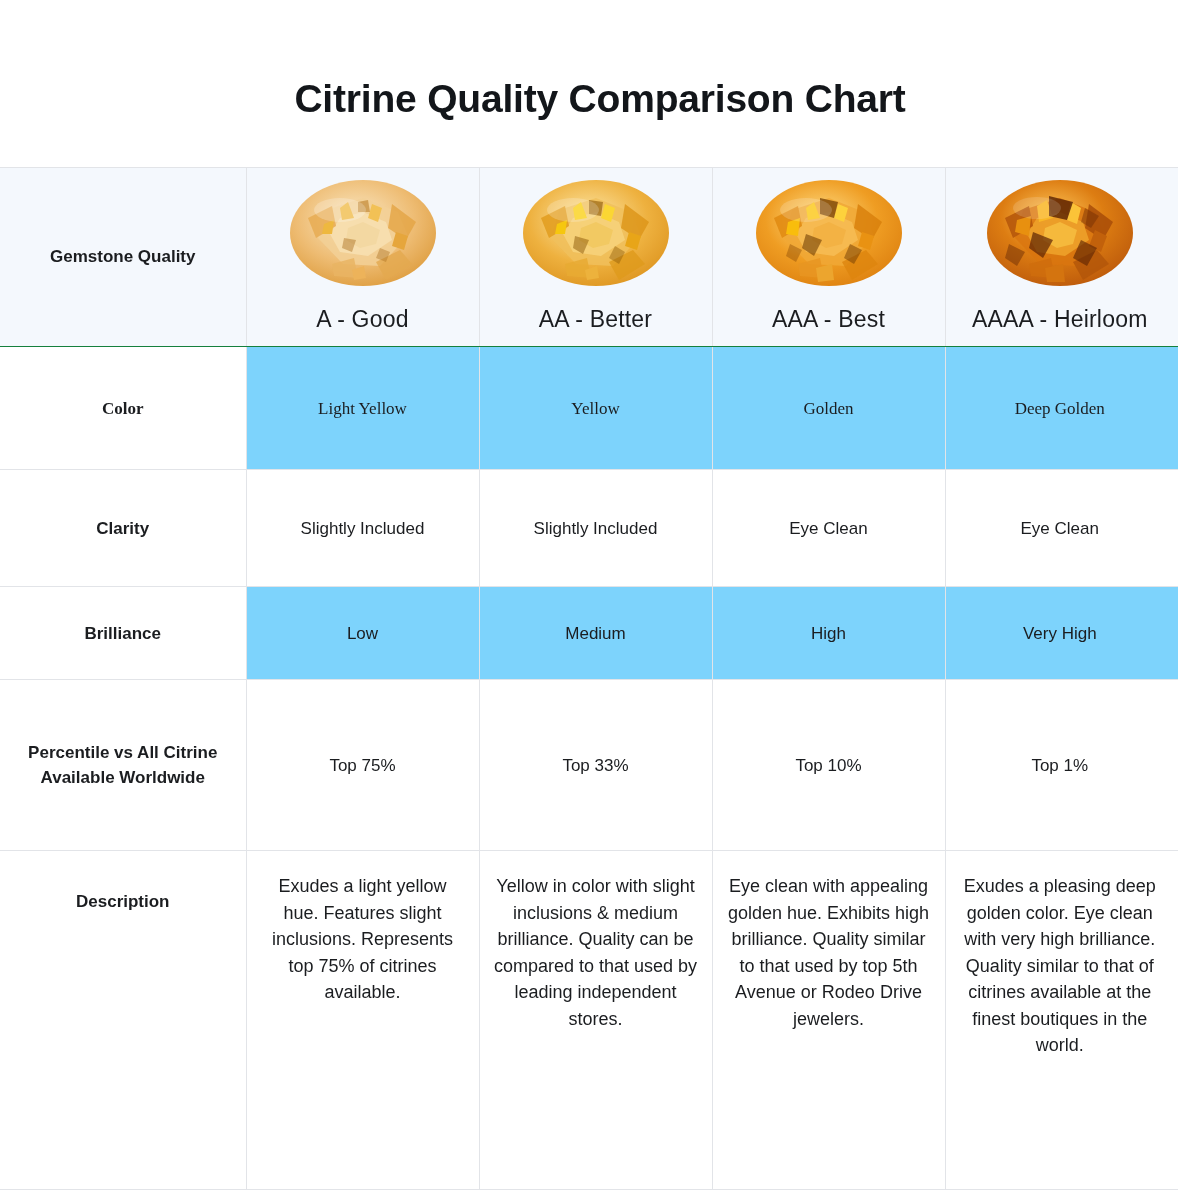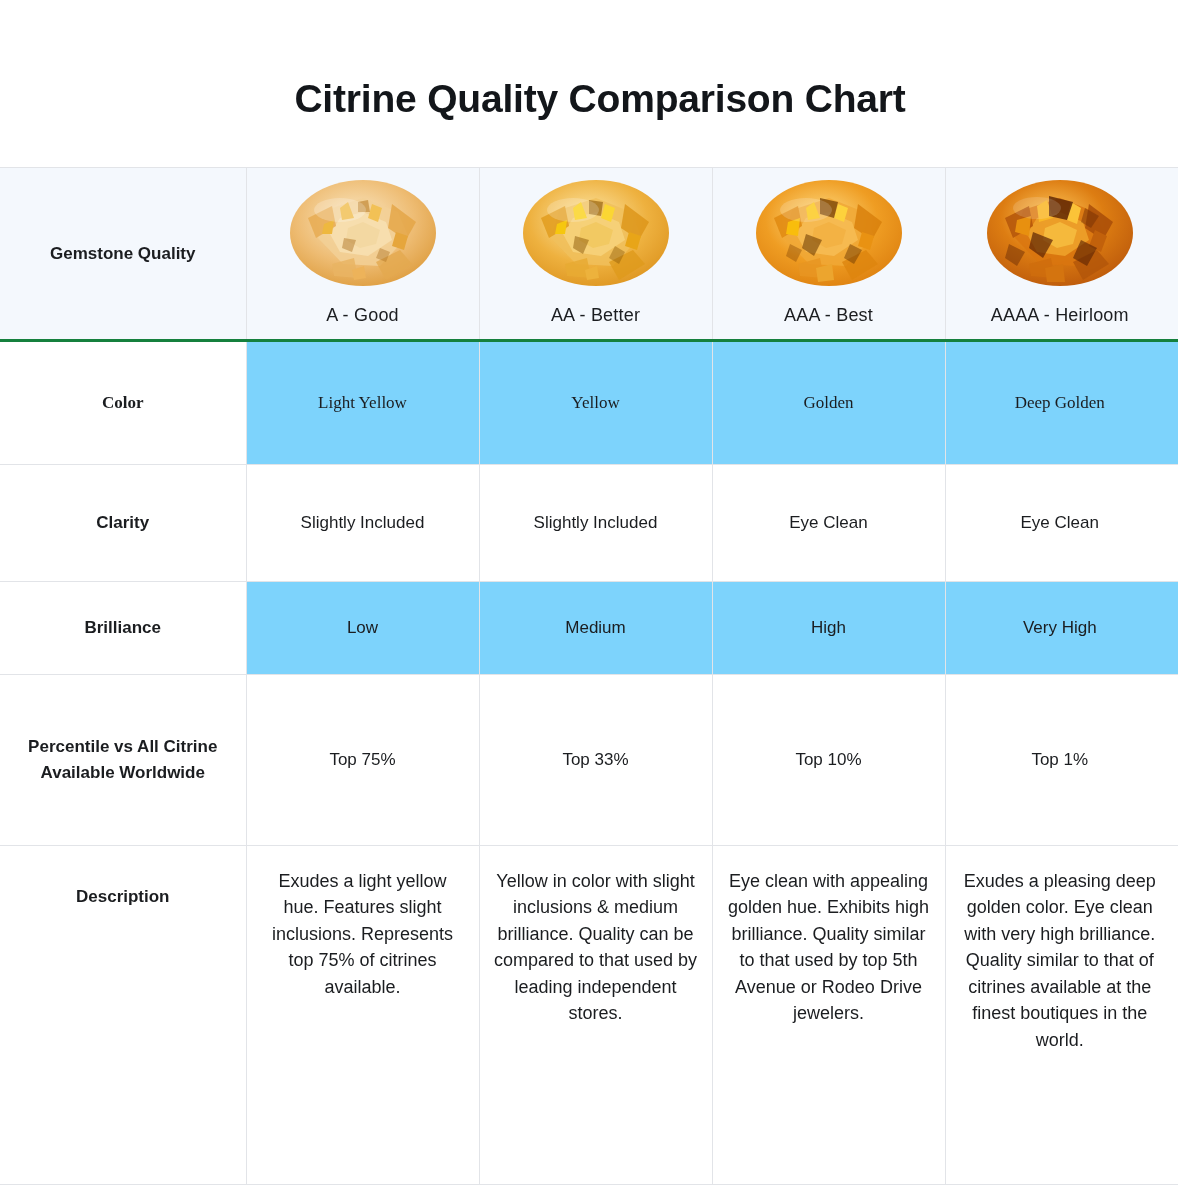--- a/index.html
+++ b/index.html
@@ -43,21 +43,21 @@
   table.compare td {
     border-right: 1px solid #e2e4e8;
     border-bottom: 1px solid #e2e4e8;
     vertical-align: middle;
     text-align: center;
     font-size: 17px;
     color: #1b1d20;
     padding: 10px 12px;
     line-height: 1.5;
   }
-  table.compare tr.head-row td { border-bottom: 3px solid #15803d; }
+  table.compare tr.head-row td { border-bottom: 1px solid #15803d; }
   table.compare tr:first-child td { border-top: 1px solid #e2e4e8; }
   table.compare td:last-child { border-right: none; padding-left: 8px; }
 
   td.label-cell {
     text-align: left;
     font-weight: bold;
     font-size: 20.5px;
     color: #111417;
     padding-left: 33px;
     padding-right: 14px;
@@ -75,21 +75,21 @@
   }
   .gem-stack {
     display: flex;
     flex-direction: column;
     align-items: center;
     justify-content: center;
   }
   .gem-svg { display: block; }
   .gem-caption {
     margin-top: 14px;
-    font-size: 18px;
+    font-size: 23px;
     color: #1b1d20;
     letter-spacing: 0.2px;
   }
 
   tr.row-color td.data-cell,
   tr.row-clarity td.data-cell,
   tr.row-brilliance td.data-cell,
   tr.row-percentile td.data-cell { font-size: 17px; }
 
   tr.row-color td { height: 102px; font-family: Liberation Serif, serif; }

